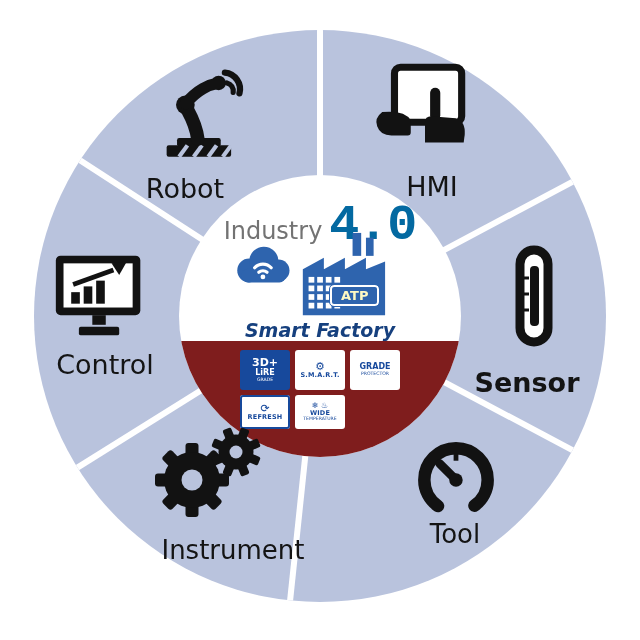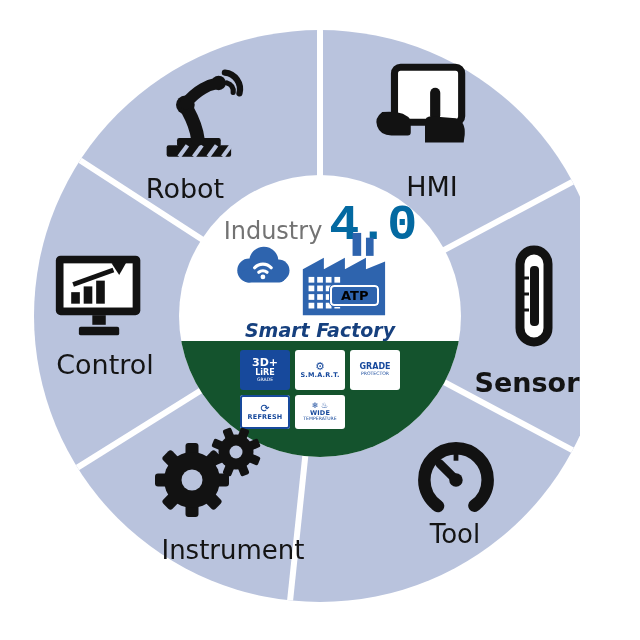--- a/index.html
+++ b/index.html
@@ -1,42 +1,42 @@
 <!DOCTYPE html>
 <html><head>
 <meta charset="utf-8">
 <style>
   html,body{margin:0;padding:0;background:#fff;}
   .stage{
     position:relative;width:580px;height:640px;background:#fff;overflow:hidden;
-    font-family:"DejaVu Sans", sans-serif;color:#141414;
+    font-family:"DejaVu Sans", sans-serif;color:#141414;padding-left:36px;
   }
   .outer-circle{
     position:absolute;left:34px;top:30px;width:572px;height:572px;
     border-radius:50%;background:#b9c3dd;overflow:hidden;
   }
   .divider{
     position:absolute;left:283px;top:-2px;width:6px;height:288px;background:#fff;
     transform-origin:50% 100%;
   }
   .inner-circle{
     position:absolute;left:179px;top:175px;width:282px;height:282px;border-radius:50%;
     background:#fff;overflow:hidden;z-index:5;
   }
   .title-row{position:absolute;top:22px;left:0;right:0;display:flex;justify-content:center;align-items:baseline;gap:7px;}
   .industry{font-size:24px;color:#737373;}
   .version{font-size:50px;font-weight:bold;color:#0369a1;letter-spacing:-1px;font-family:Liberation Mono, monospace;}
   .cloud-svg{position:absolute;left:50px;top:66px;width:66px;height:48px;}
   .factory-svg{position:absolute;left:116px;top:56px;width:96px;height:88px;}
   .atp-badge{
     position:absolute;left:151px;top:110px;padding:1px 9px;background:#2e64ae;border:2px solid #fff;
-    outline:1px solid #2e64ae;border-radius:4px;color:#000000;font-weight:bold;font-size:13px;z-index:3;
+    outline:1px solid #2e64ae;border-radius:4px;color:#fef9c3;font-weight:bold;font-size:13px;z-index:3;
   }
   .smart-factory{position:absolute;top:144px;left:0;right:0;text-align:center;font-size:19px;font-weight:bold;color:#16407e;font-style:italic;}
-  .band{position:absolute;left:0;right:0;top:166px;bottom:0;background:#14532d;}
+  .band{position:absolute;left:0;right:0;top:166px;bottom:0;background:#7f1d1d;}
   .tile-grid{
     display:grid;grid-template-columns:repeat(3,50px);grid-template-rows:40px 34px;gap:5px;
     justify-content:center;margin-top:9px;
   }
   .tile{
     height:100%;background:#fff;border-radius:3px;display:flex;flex-direction:column;align-items:center;
     justify-content:center;text-align:center;color:#17499c;overflow:hidden;line-height:1.08;
   }
   .tile-dark{background:#17499c;color:#fff;}
   .tile-border{box-shadow:inset 0 0 0 2px #17499c;}

